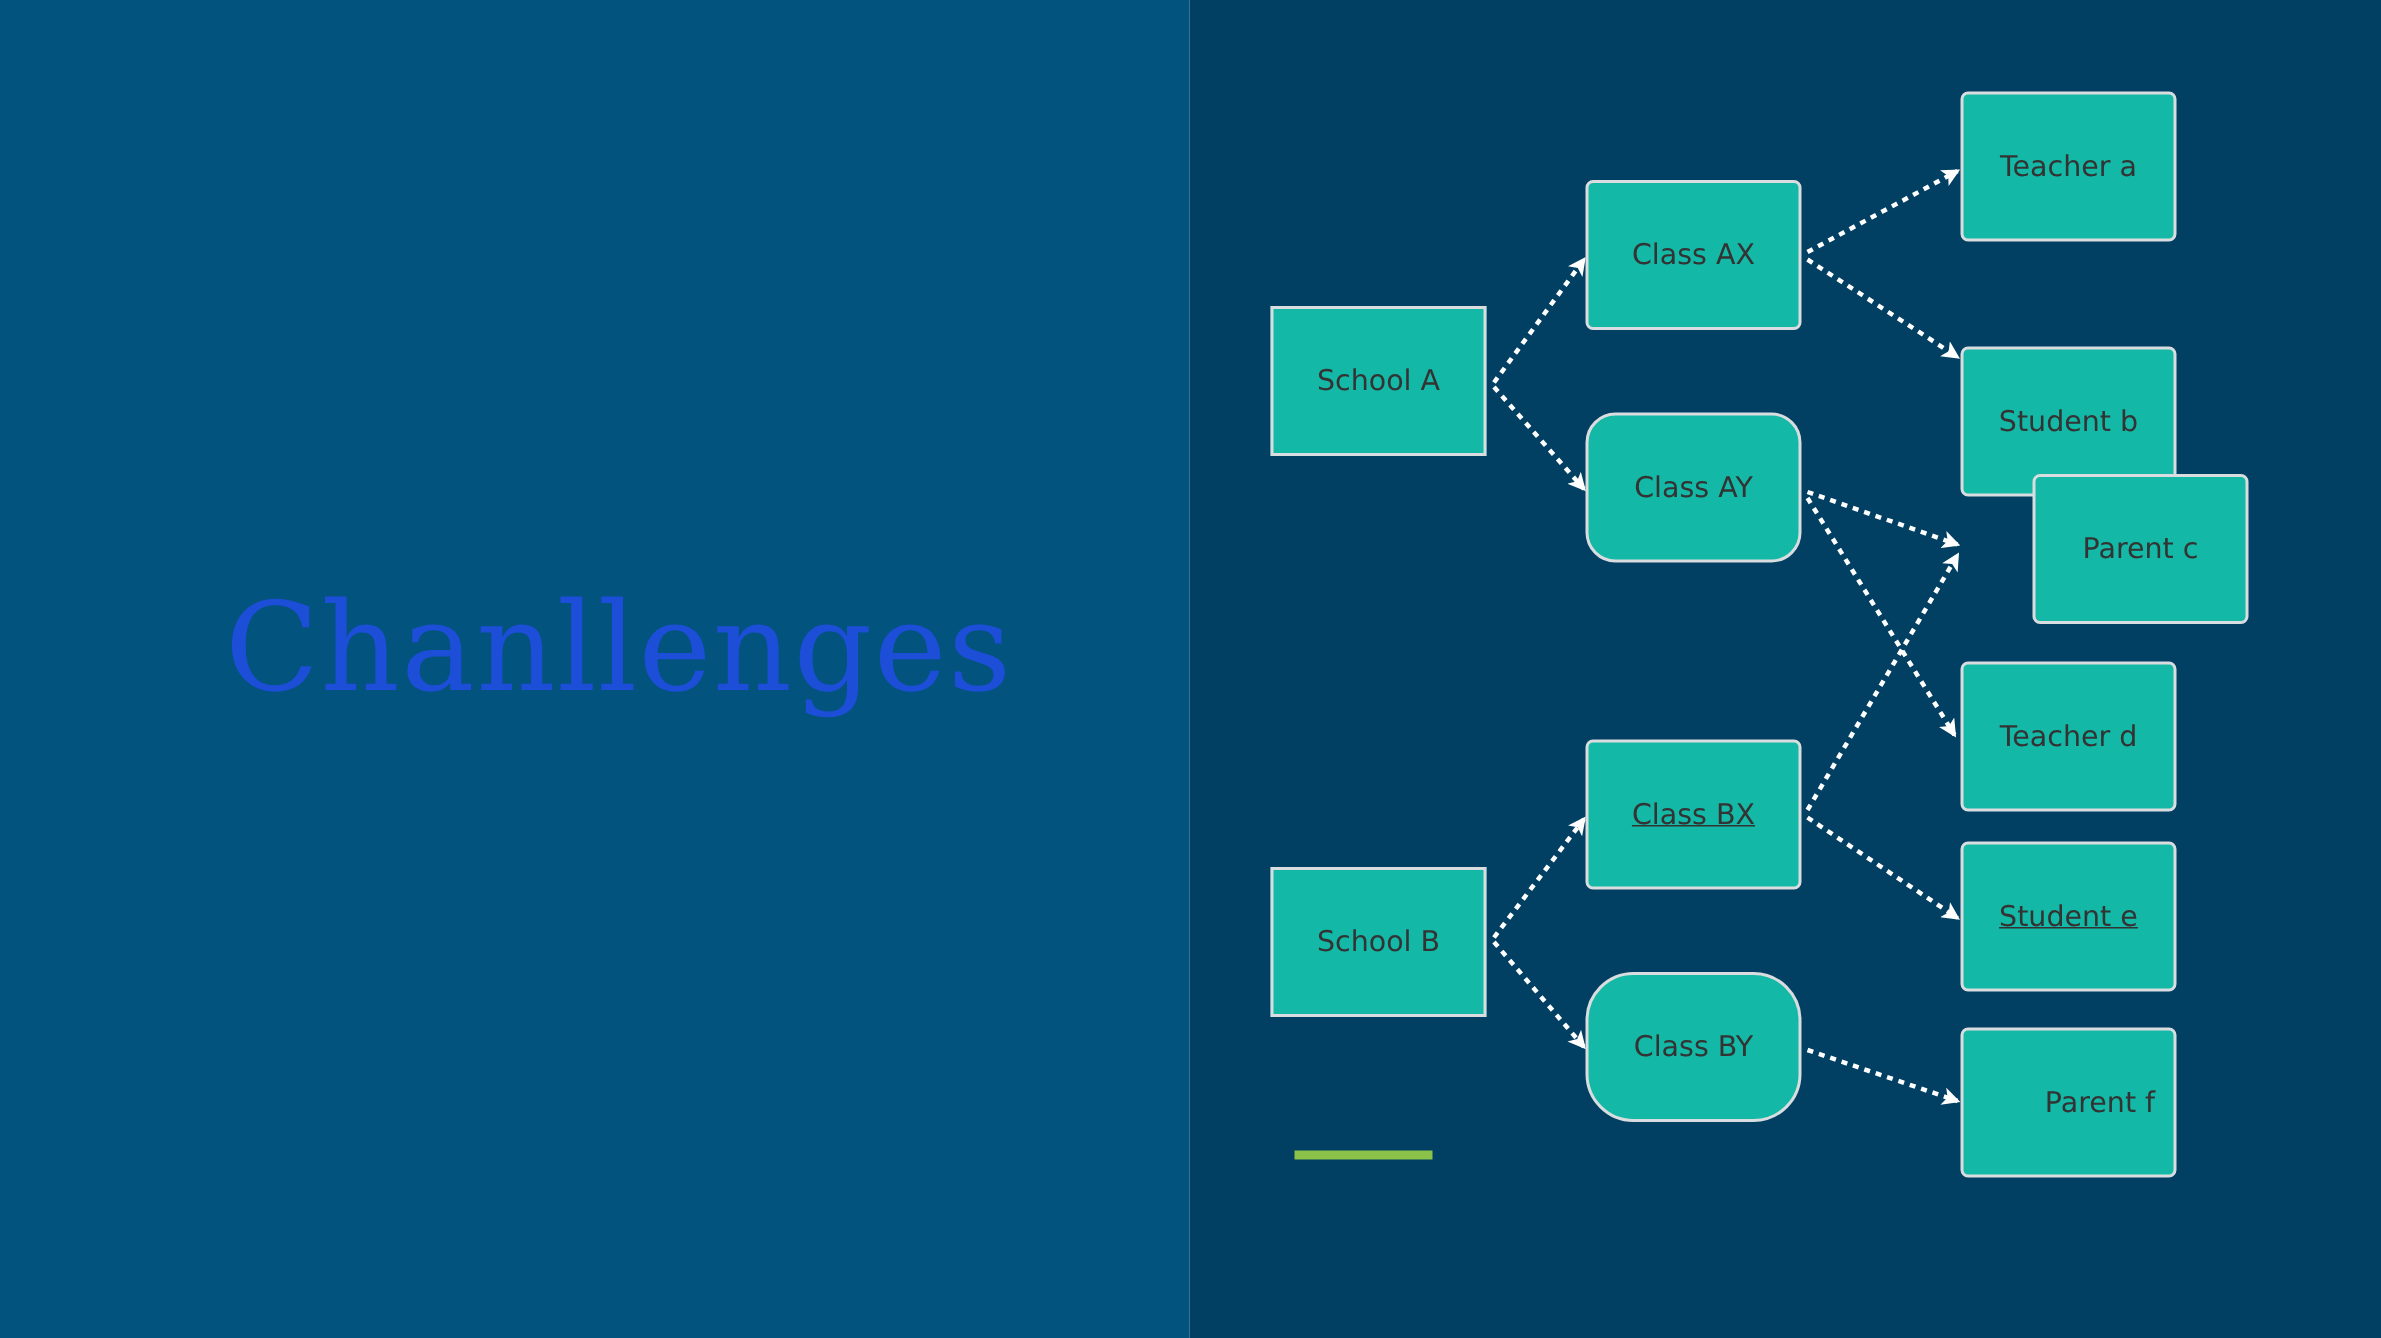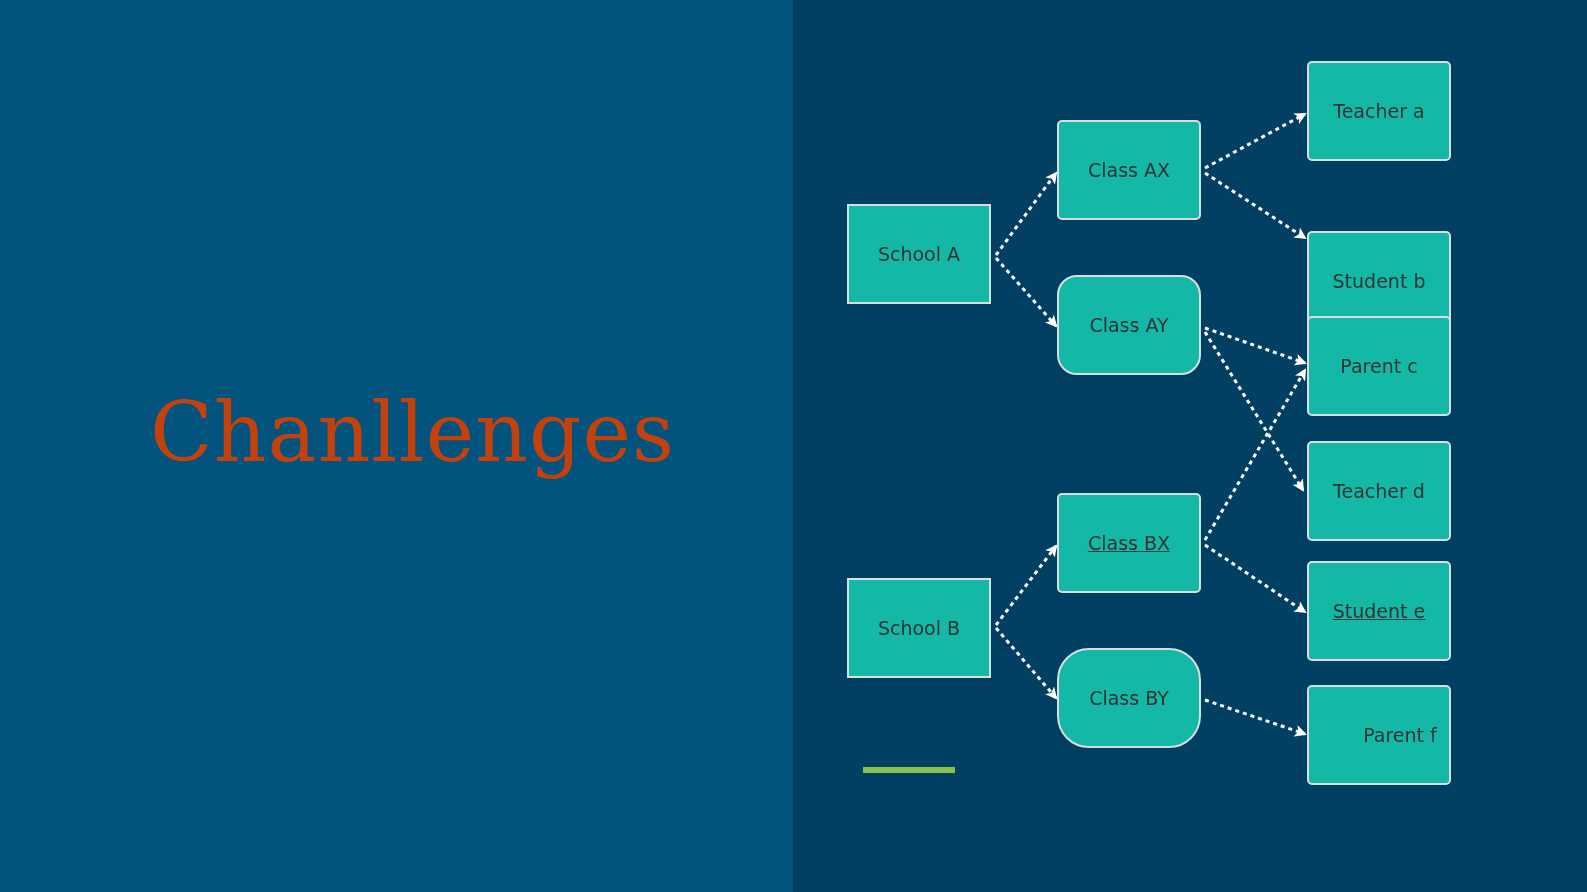--- a/index.html
+++ b/index.html
@@ -1,19 +1,19 @@
 <!DOCTYPE html>
 <html><head>
 <meta charset="utf-8">
 <style>
   html, body { margin:0; padding:0; }
   body { width:1587px; height:892px; position:relative; overflow:hidden; font-family:"DejaVu Sans", sans-serif; }
   .left { position:absolute; left:0; top:0; width:793px; height:892px; background:#02537E; }
   .right { position:absolute; left:793px; top:0; width:794px; height:892px; background:#013F63; }
-  .title { position:absolute; left:150px; top:392px; font-family:"DejaVu Serif", serif; font-weight:300; font-size:82px; color:#c2410c; letter-spacing:1px; line-height:1; }
+  .title { position:absolute; left:150px; top:392px; font-family:"DejaVu Serif", serif; font-weight:300; font-size:82px; color:#1d4ed8; letter-spacing:1px; line-height:1; }
   .accent { position:absolute; left:863px; top:767px; width:92px; height:6px; background:#8BC34A; }
   .node { position:absolute; width:144px; height:100px; background:#14b8a6; display:flex; align-items:center; justify-content:center; font-family:"DejaVu Sans", sans-serif; font-size:19px; color:#333333; box-sizing:border-box; border:2px solid #d9dde0; }
   .node.rounded { border-radius:5px; }
   svg.links { position:absolute; left:0; top:0; width:1587px; height:892px; pointer-events:none; }
 </style>
 </head>
 <body>
 
 <div class="left"></div>
 <div class="right"></div>
@@ -44,18 +44,18 @@
 <div class="node" style="left:847px; top:204px;">School A</div>
 <div class="node" style="left:847px; top:578px;">School B</div>
 
 <div class="node rounded" style="left:1057px; top:120px;">Class AX</div>
 <div class="node rounded" style="left:1057px; top:275px;border-radius:20px;">Class AY</div>
 <div class="node rounded" style="left:1057px; top:493px;text-decoration:underline;">Class BX</div>
 <div class="node rounded" style="left:1057px; top:648px;border-radius:32px;">Class BY</div>
 
 <div class="node rounded" style="left:1307px; top:61px;">Teacher a</div>
 <div class="node rounded" style="left:1307px; top:188px;margin-top:43px;">Student b</div>
-<div class="node rounded" style="left:1307px; top:316px;">Parent c</div>
+<div class="node rounded" style="left:1355px; top:316px;">Parent c</div>
 <div class="node rounded" style="left:1307px; top:441px;">Teacher d</div>
 <div class="node rounded" style="left:1307px; top:561px;text-decoration:underline;">Student e</div>
 <div class="node rounded" style="left:1307px; top:685px;padding-left:42px;">Parent f</div>
 
 <div class="accent"></div>
 
 </body></html>

